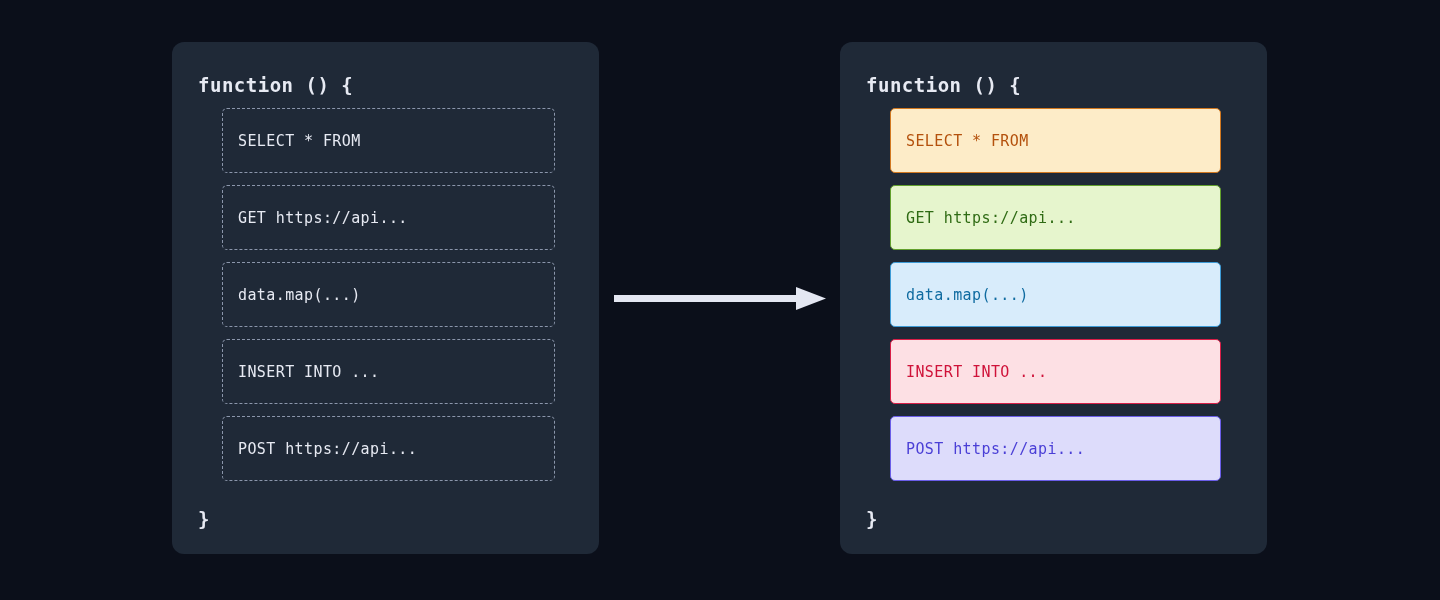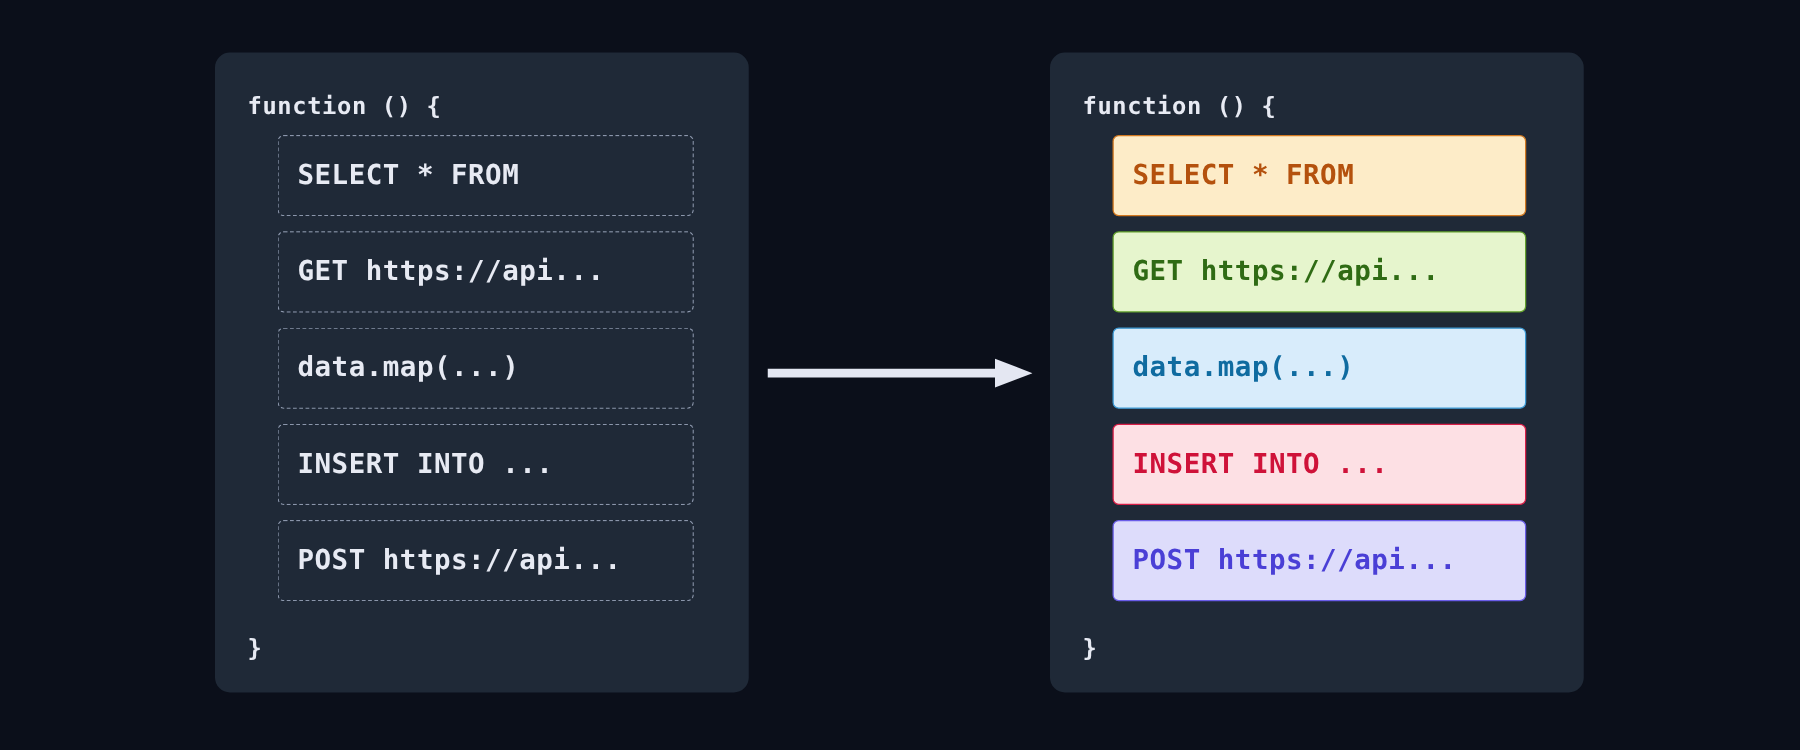--- a/index.html
+++ b/index.html
@@ -67,22 +67,22 @@
   }
 
   .row {
     box-sizing: border-box;
     height: 65px;
     margin-bottom: 12px;
     display: flex;
     align-items: center;
     padding-left: 15px;
     border-radius: 5px;
-    font-size: 22px;
-    font-weight: bold;
+    font-size: 15px;
+    font-weight: normal;
     letter-spacing: 0.4px;
     white-space: pre;
   }
   .row:last-child { margin-bottom: 0; }
 
   
   .row.plain {
     border: 1px dashed #8b96ab;
     color: #e7eaf3;
     background: transparent;

